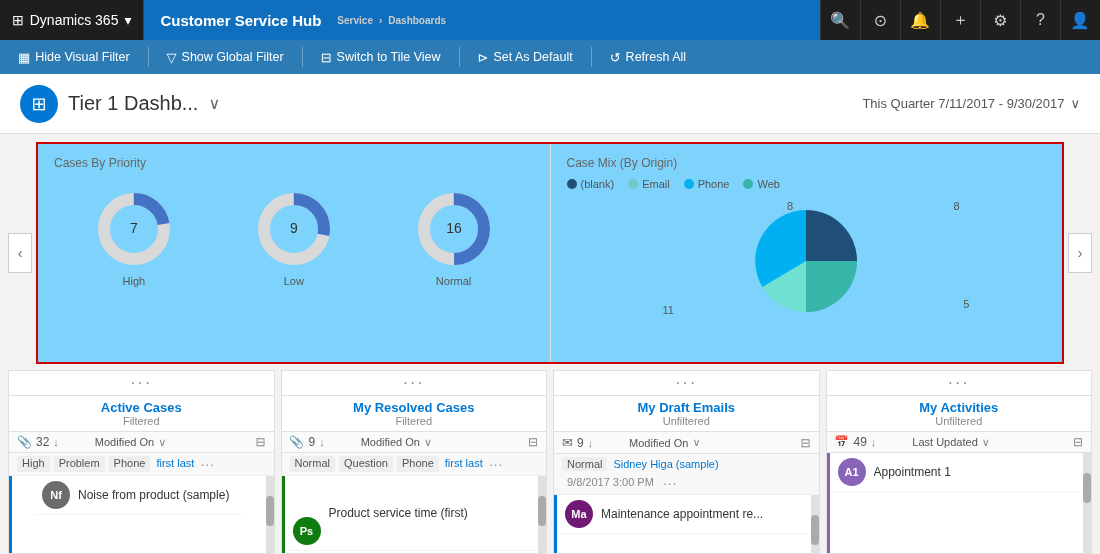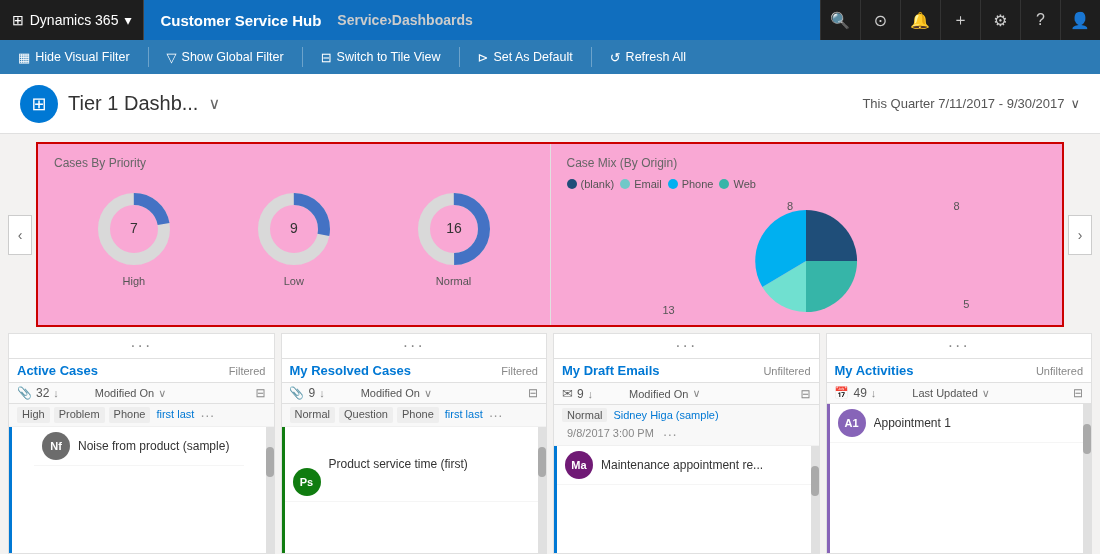--- a/index.html
+++ b/index.html
@@ -30,21 +30,22 @@
       padding: 0 16px;
       height: 100%;
       background: #106ebe;
       font-size: 15px;
       font-weight: 600;
       flex: 1;
     }
     .nav-breadcrumb {
       display: flex;
       align-items: center;
-      font-size: 14px;
+      gap: 6px;
+      font-size: 10px;
       color: #ccc;
       padding-left: 16px;
     }
     .nav-breadcrumb span { color: #ccc; }
     .nav-icons {
       display: flex;
       align-items: center;
       gap: 0;
       margin-left: auto;
     }
@@ -183,21 +184,21 @@
       color: #666;
       font-size: 14px;
       z-index: 10;
     }
     .nav-arrow-left { left: -30px; }
     .nav-arrow-right { right: -30px; }
 
     
     .legend-row {
       display: flex;
-      gap: 6px;
+      gap: 14px;
       align-items: flex-end;
       margin-bottom: 6px;
     }
     .legend-item {
       display: flex;
       align-items: center;
       gap: 4px;
       font-size: 11px;
       color: #555;
     }
@@ -234,20 +235,21 @@
       border-bottom: 1px solid #e0e0e0;
       letter-spacing: 2px;
       cursor: pointer;
     }
     .card-header {
       display: flex;
       justify-content: space-between;
       align-items: center;
       padding: 4px 8px;
       border-bottom: 1px solid #e0e0e0;
+      flex-direction: column;
     }
     .card-header-title {
       font-size: 13px;
       font-weight: 600;
       color: #0078d4;
     }
     .card-header-filter {
       font-size: 11px;
       color: #888;
     }
@@ -439,21 +441,21 @@
     <span>This Quarter 7/11/2017 - 9/30/2017</span>
     <span>∨</span>
   </div>
 </div>
 
 <div class="main-content">
 
   <div style="display:flex; align-items: stretch; margin: 8px 36px 0 36px; position:relative;">
     <div class="nav-arrow nav-arrow-left" style="left:-28px; top:50%; transform:translateY(-50%);">‹</div>
 
-    <div style="border: 2px solid #cc0000; display:flex; flex:1; background:#f9a8d4; height:185px;">
+    <div style="border: 2px solid #cc0000; display:flex; flex:1; background:#7dd3fc; height:222px;">
 
       <div class="chart-panel">
         <div class="chart-title">Cases By Priority</div>
         <div class="donut-row">
 
           <div class="donut-container">
             <svg width="80" height="80" viewBox="0 0 80 80">
               <circle cx="40" cy="40" r="30" fill="none" stroke="#d9d9d9" stroke-width="12"></circle>
               <circle cx="40" cy="40" r="30" fill="none" stroke="#4472c4" stroke-width="12" stroke-dasharray="42 146" stroke-dashoffset="0" transform="rotate(-90 40 40)"></circle>
               <text x="40" y="44" text-anchor="middle" font-size="14" font-weight="400" fill="#333">7</text>
@@ -510,21 +512,21 @@
             <path d="M0,0 L55,0 A55,55 0 0,1 0,55 Z" fill="#36b5a8"></path>
 
             <path d="M0,0 L0,55 A55,55 0 0,1 -47,28 Z" fill="#70e0d0"></path>
 
             <path d="M0,0 L-47,28 A55,55 0 0,1 0,-55 Z" fill="#00b0f0"></path>
           </svg>
 
           <div style="position:absolute; top:4px; left:46%; font-size:11px; color:#555;">8</div>
           <div style="position:absolute; top:4px; right:18%; font-size:11px; color:#555;">8</div>
           <div style="position:absolute; bottom:16px; right:16%; font-size:11px; color:#555;">5</div>
-          <div style="position:absolute; bottom:10px; left:20%; font-size:11px; color:#555;">13</div>
+          <div style="position:absolute; bottom:10px; left:20%; font-size:11px; color:#555;">11</div>
         </div>
       </div>
     </div>
 
     <div class="nav-arrow nav-arrow-right" style="right:-28px; top:50%; transform:translateY(-50%);">›</div>
   </div>
 
   <div class="cards-row">
 
     <div class="card">

